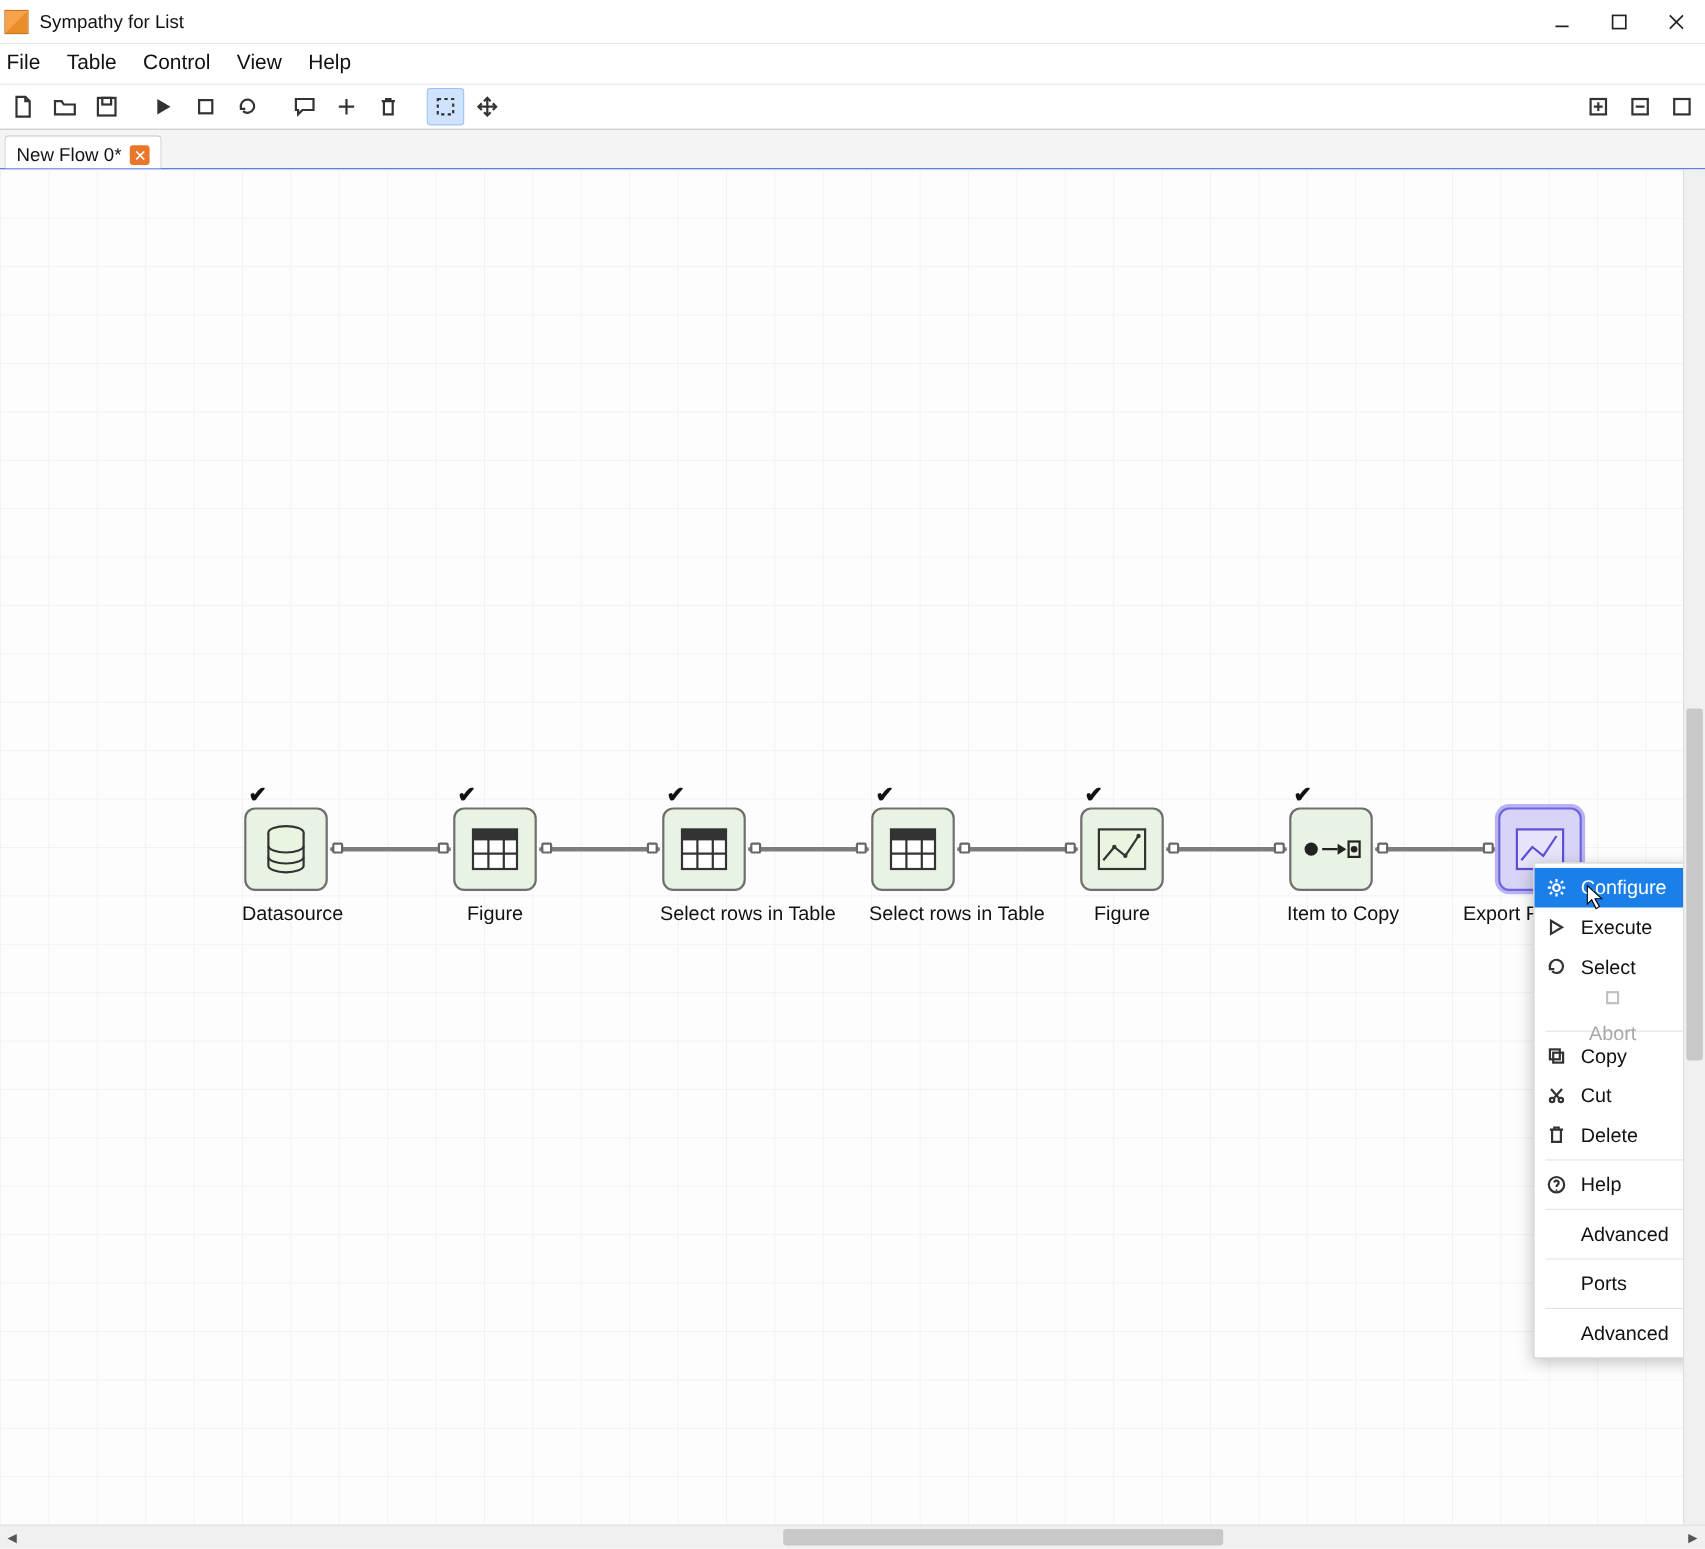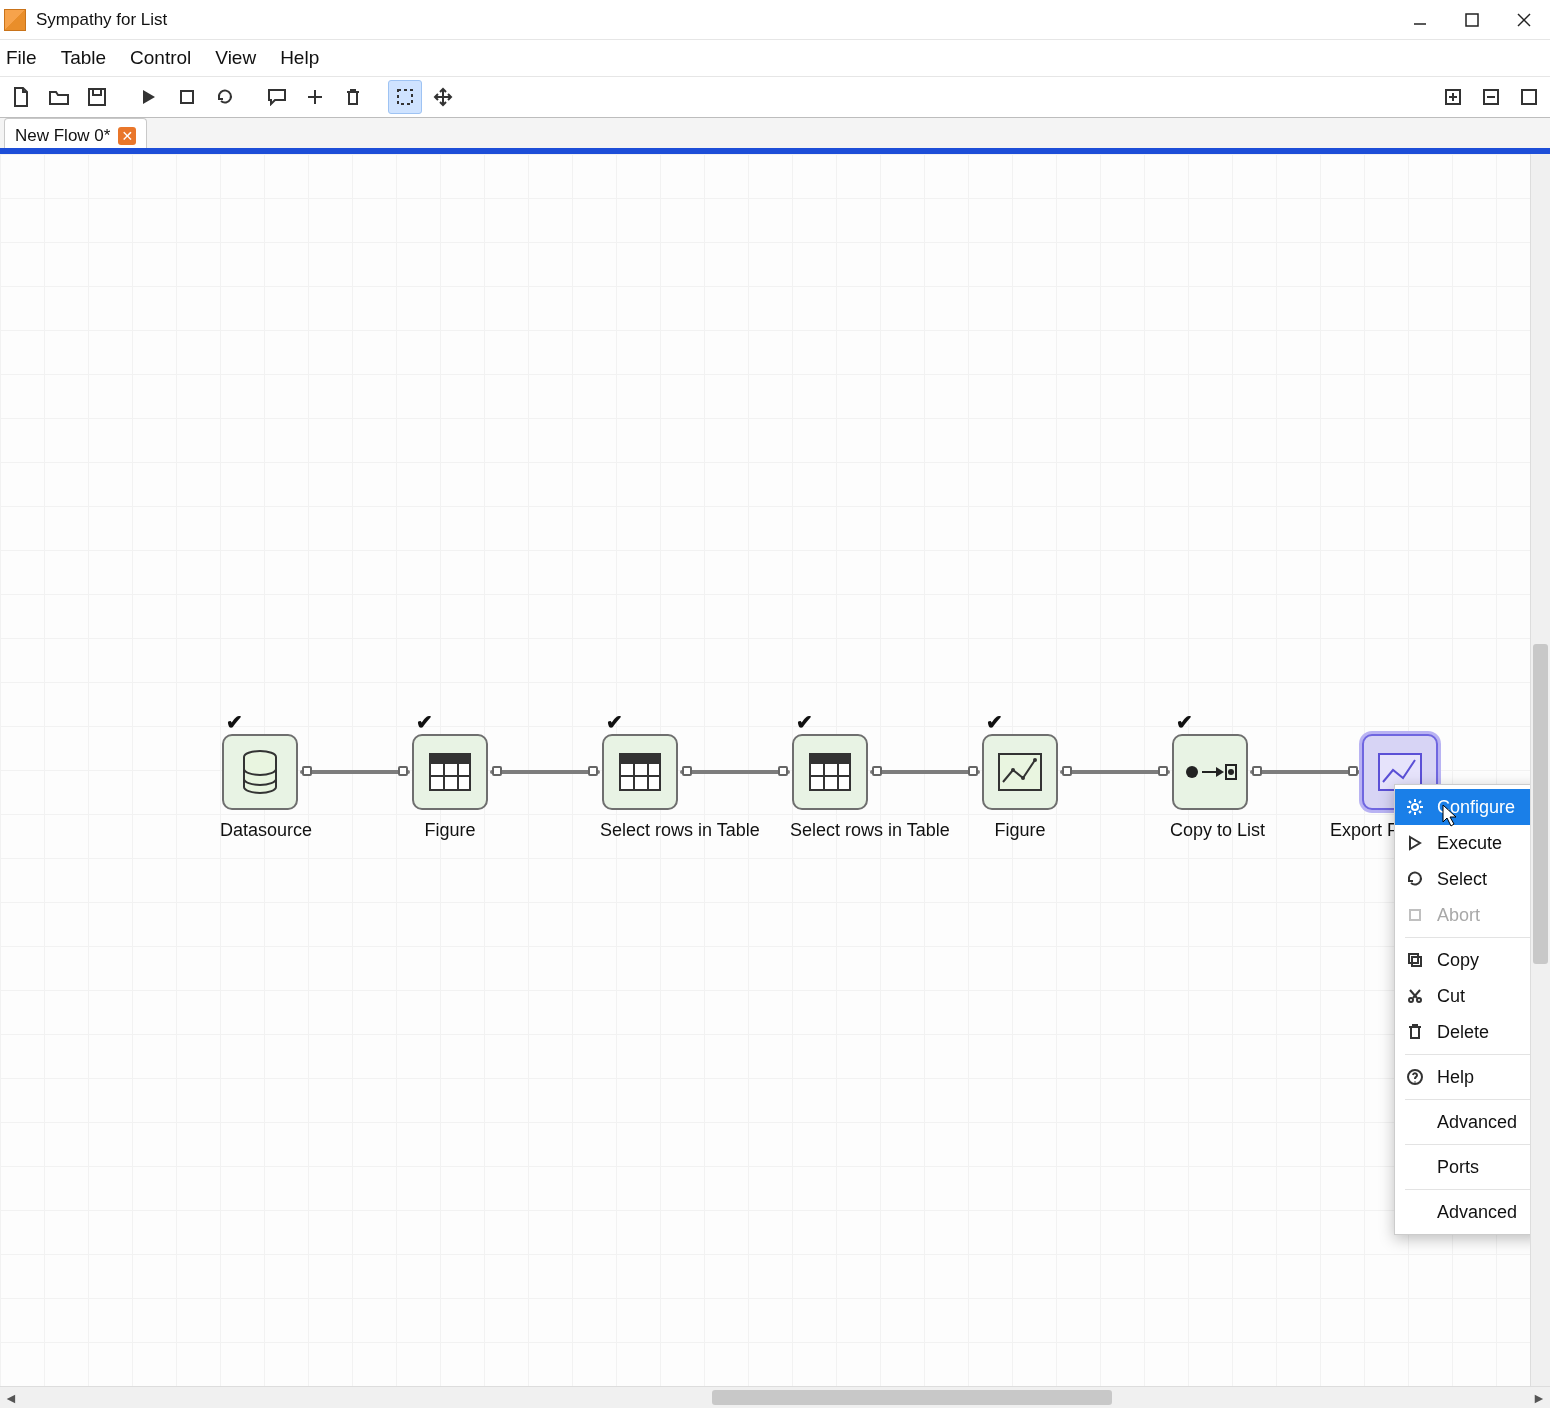--- a/index.html
+++ b/index.html
@@ -61,21 +61,21 @@
     border-radius: 3px;
   }
   .tbtn.active { background:#cfe3ff; border:1px solid #9ec3f3; }
   .tbtn svg { stroke:#333; stroke-width:2; fill:none; }
   .tspacer { flex:1 1 auto; }
 
   
   .tabstrip {
     height: 36px;
     background: #f4f4f4;
-    border-bottom: 6px solid #1d4ed8;
+    border-bottom: 1px solid #1d4ed8;
     display:flex; align-items:flex-end;
     padding: 0 4px;
   }
   .tab {
     height: 30px;
     background:#ffffff;
     border:1px solid #c9c9c9;
     border-bottom:none;
     border-radius:4px 4px 0 0;
     padding: 4px 10px 0 10px;
@@ -159,21 +159,21 @@
     padding:4px 0;
     font-size:18px;
   }
   .cmitem {
     display:flex; align-items:center;
     height:36px;
     padding:0 14px 0 10px;
     gap:12px;
   }
   .cmitem.hover { background:#1a7fe8; color:#fff; }
-  .cmitem.disabled { color:#a8a8a8; }
+  .cmitem.disabled { color:#a8a8a8;flex-direction:column; }
   .cmsep { height:1px; background:#e3e3e3; margin:4px 10px; }
   .cmicon { width:20px;height:20px; display:flex;align-items:center;justify-content:center; flex:0 0 20px; }
   .cmicon svg { stroke:#333; stroke-width:2; fill:none; }
   .cmitem.hover .cmicon svg { stroke:#fff; }
   .cmitem.disabled .cmicon svg { stroke:#c0c0c0; }
 
   
   .cursor {
     position:absolute;
     top: 650px; left: 1442px;
@@ -426,21 +426,21 @@
         <svg width="56" height="30" viewBox="0 0 56 30">
           <circle cx="10" cy="15" r="6" fill="#222"></circle>
           <line x1="20" y1="15" x2="34" y2="15" stroke="#222" stroke-width="2"></line>
           <polygon points="34,10 42,15 34,20" fill="#222"></polygon>
           <rect x="44" y="8" width="10" height="14" fill="none" stroke="#222" stroke-width="2"></rect>
           <circle cx="49" cy="15" r="3" fill="#222"></circle>
         </svg>
       </div>
       <div class="port in"></div>
       <div class="port out"></div>
-      <div class="nodelabel">Copy to List</div>
+      <div class="nodelabel">Item to Copy</div>
     </div>
 
     <div class="node" style="left:1140px">
       <div class="nodebox selected">
         <svg class="icon-chart" viewBox="0 0 46 40">
           <rect x="2" y="2" width="42" height="36" fill="#e6e3fb" stroke="#5b50d6" stroke-width="2"></rect>
           <polyline points="6,30 16,18 26,26 38,8" fill="none" stroke="#5b50d6" stroke-width="2"></polyline>
         </svg>
       </div>
       <div class="port in"></div>

